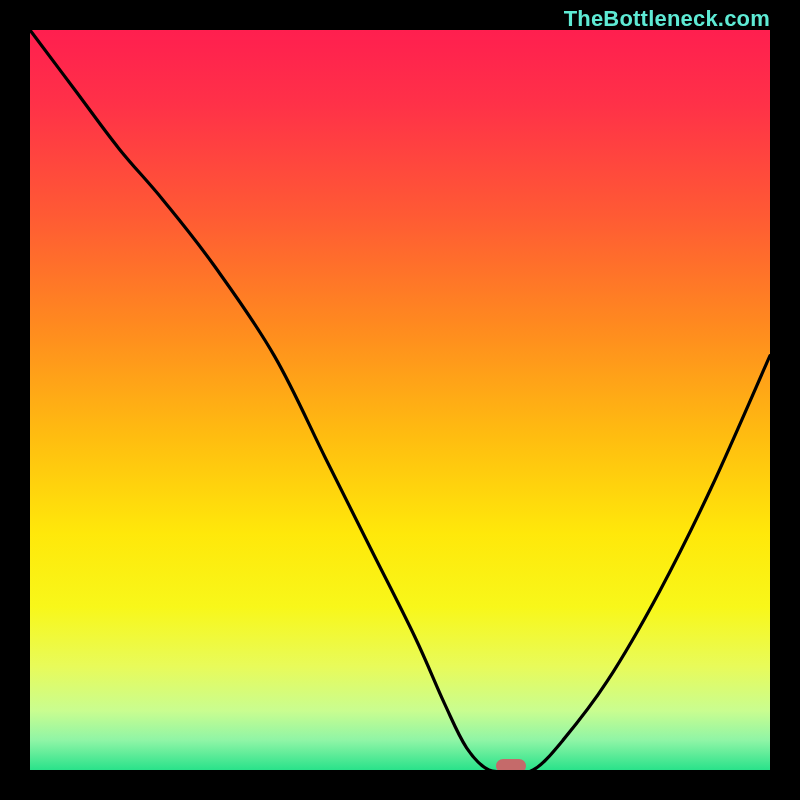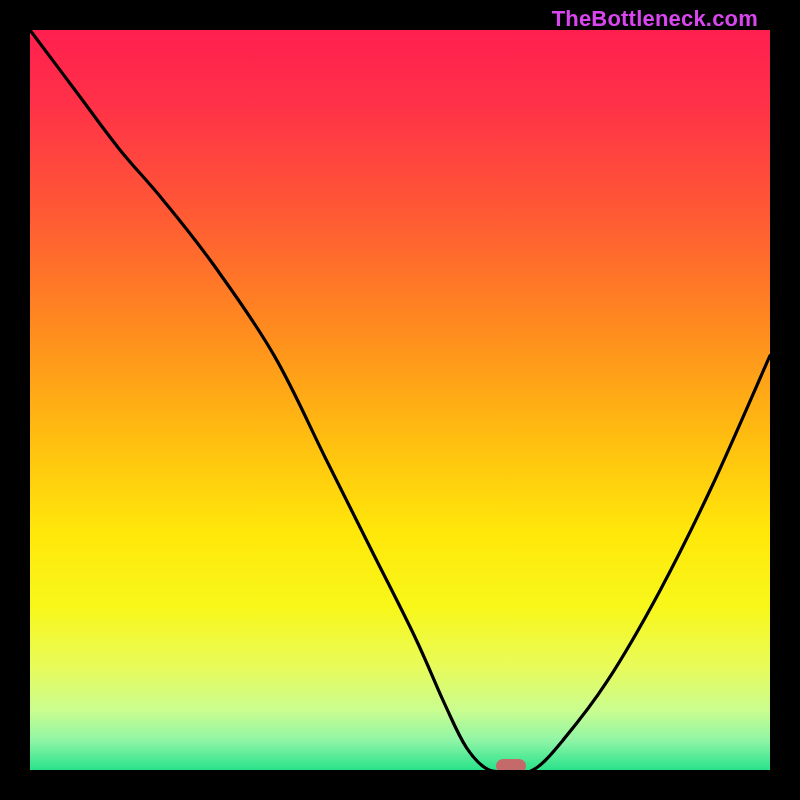--- a/index.html
+++ b/index.html
@@ -36,22 +36,22 @@
   .curve-svg {
     position: absolute;
     left: 0;
     top: 0;
     width: 740px;
     height: 740px;
   }
   .watermark {
     position: absolute;
     top: 6px;
-    right: 42px;
-    color: #d946ef;
+    right: 30px;
+    color: #5eead4;
     font-family: Arial, Helvetica, sans-serif;
     font-size: 22px;
     font-weight: 600;
     letter-spacing: 0.2px;
   }
   .marker {
     position: absolute;
     width: 30px;
     height: 14px;
     border-radius: 7px;

